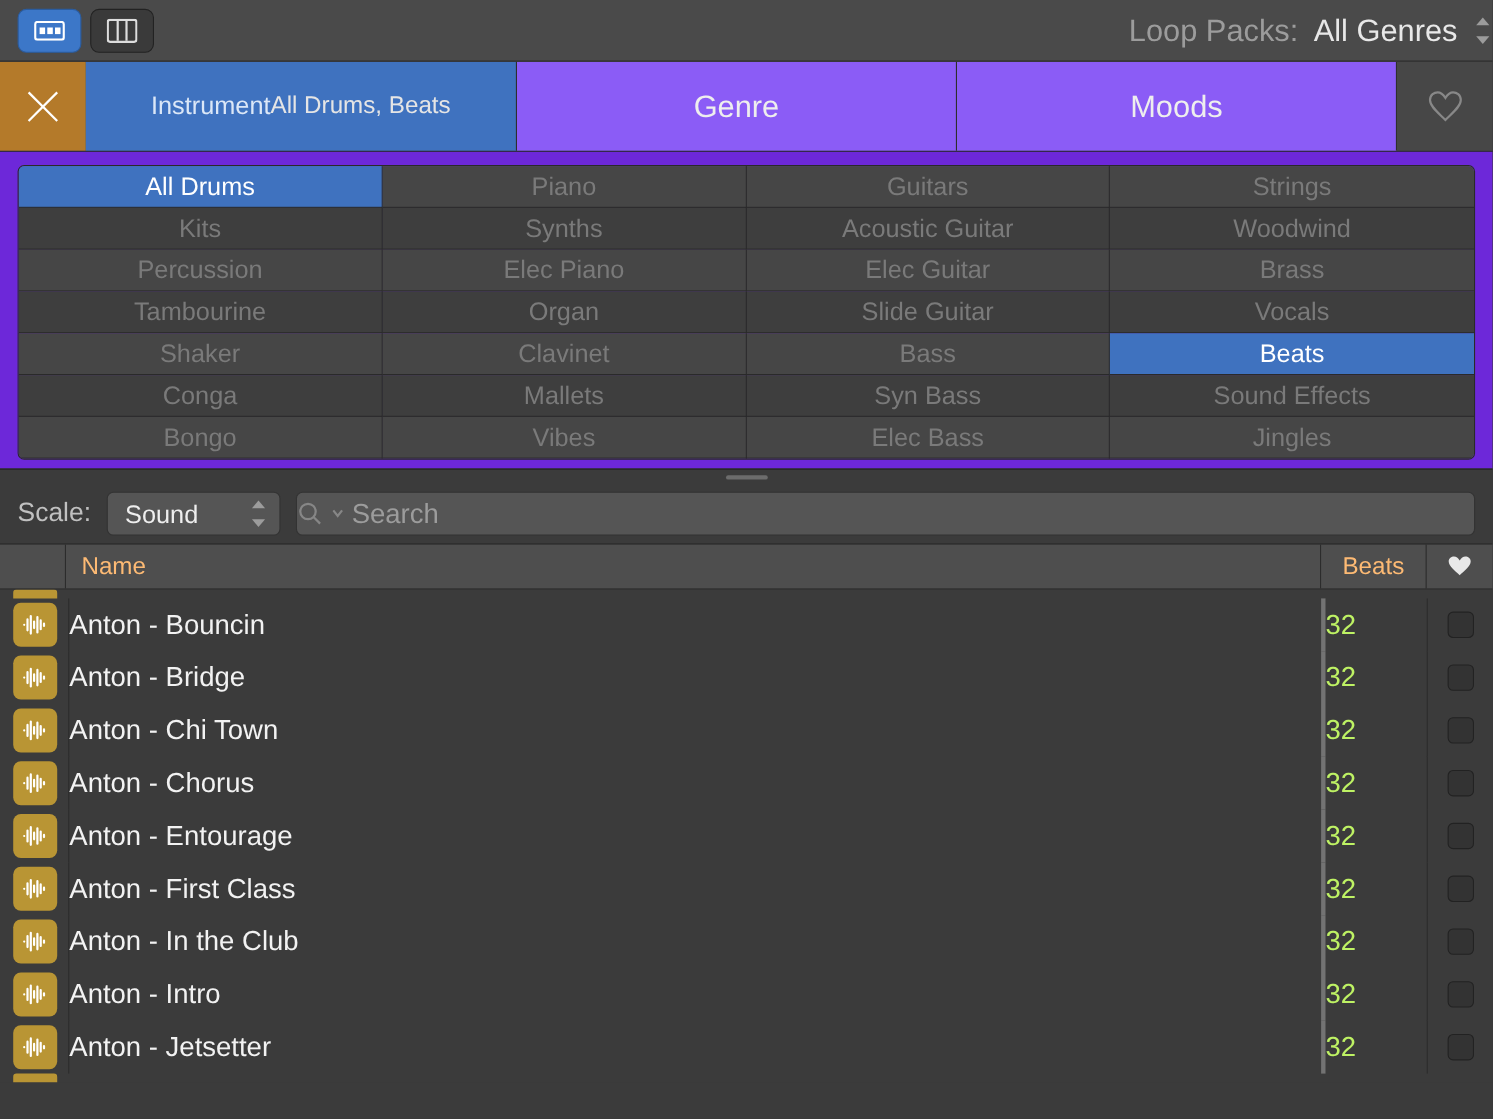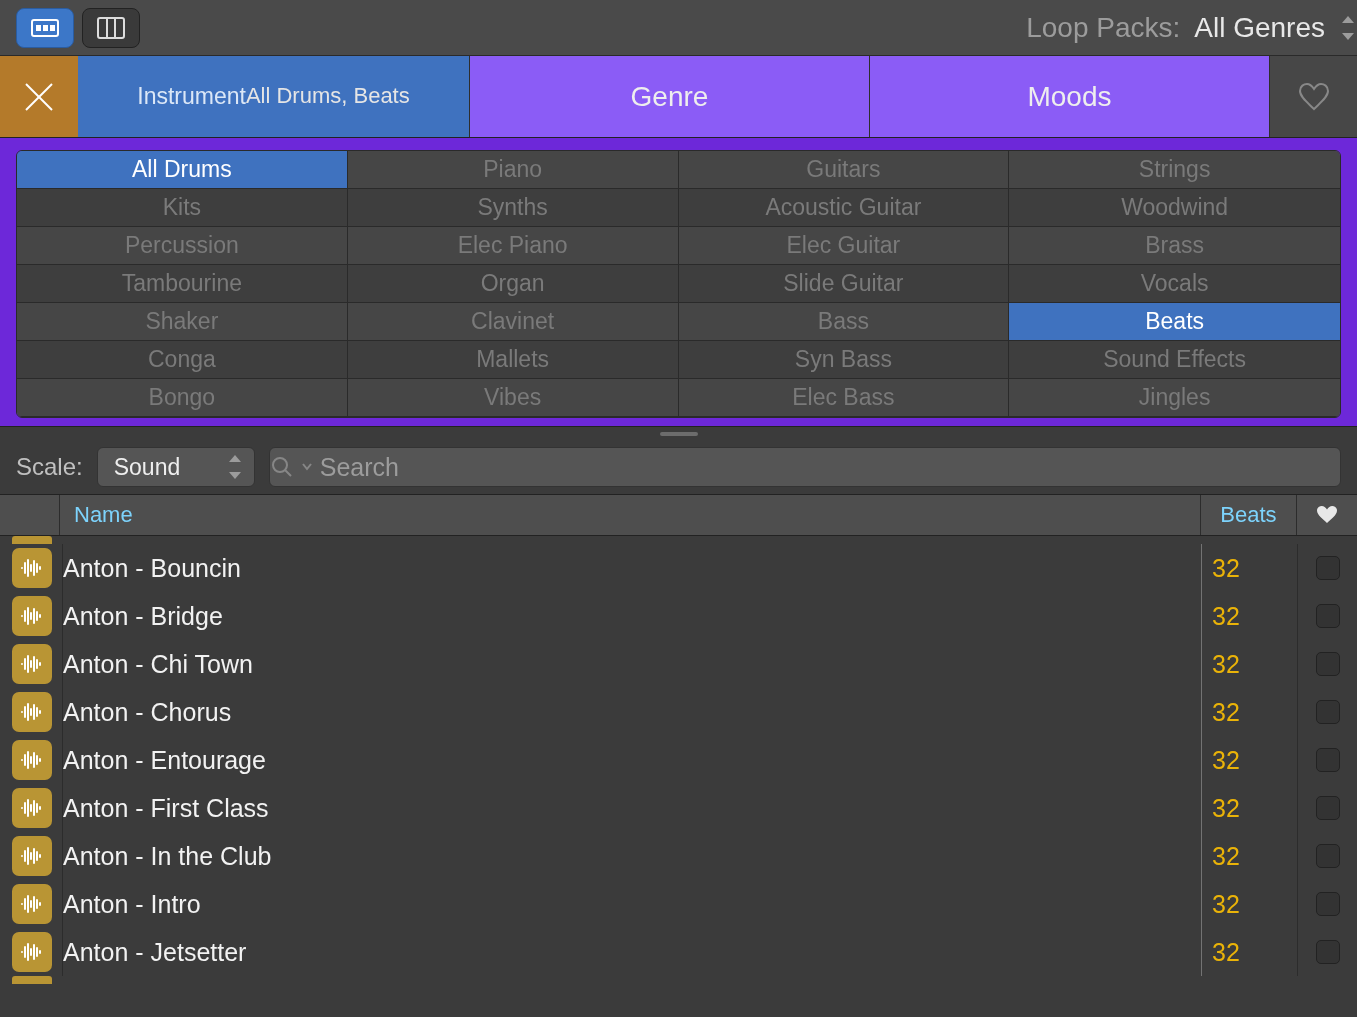--- a/index.html
+++ b/index.html
@@ -148,21 +148,21 @@
     background:#555;border:1px solid #333;border-radius:6px;
     display:flex;align-items:center;
     gap:8px;color:#9c9c9c;font-size:25px;
   }
   .search-box svg{opacity:.7}
 
   
   .thead{
     height:42px;background:#4e4e4e;
     border-top:1px solid #222;border-bottom:1px solid #222;
-    display:flex;align-items:center;color:#7dd3fc;font-size:22px;
+    display:flex;align-items:center;color:#fdba74;font-size:22px;
   }
   .th-spacer{width:60px;border-right:1px solid #2c2c2c;height:100%;}
   .th-name{flex:1;padding-left:14px;border-right:1px solid #2c2c2c;height:100%;display:flex;align-items:center;}
   .th-beats{width:96px;text-align:center;border-right:1px solid #2c2c2c;height:100%;display:flex;align-items:center;justify-content:center;}
   .th-fav{width:60px;display:flex;align-items:center;justify-content:center;height:100%;}
 
   
   .list{
     background:#3b3b3b;
     height: calc(1017px - 56px - 82px - (12px+7*38px+8px+2px) - 14px - 54px - 42px);
@@ -181,23 +181,23 @@
     margin-left:12px;width:40px;height:40px;border-radius:7px;background:#b99534;
     display:flex;align-items:center;justify-content:center;
   }
   .row .chip svg{display:block}
   .row .name{
     flex:1;padding-left:0;color:#f2f2f2;font-size:25px;
     border-left:1px solid #2c2c2c;height:100%;display:flex;align-items:center;
     margin-left:10px;
   }
   .row .beats{
-    width:96px;color:#eab308;font-size:25px;
-    display:flex;align-items:center;padding-left:10px;
-    border-left:1px solid #737373;height:100%;
+    width:96px;color:#bef264;font-size:25px;
+    display:flex;align-items:center;
+    border-left:4px solid #737373;height:100%;
   }
   .row .fav{
     width:60px;display:flex;align-items:center;justify-content:center;height:100%;
     border-left:1px solid #2c2c2c;
   }
   .fav-box{
     width:24px;height:24px;border-radius:5px;background:#333;border:1px solid #222;
   }
 
   .heart{fill:#e8e8e8;}

